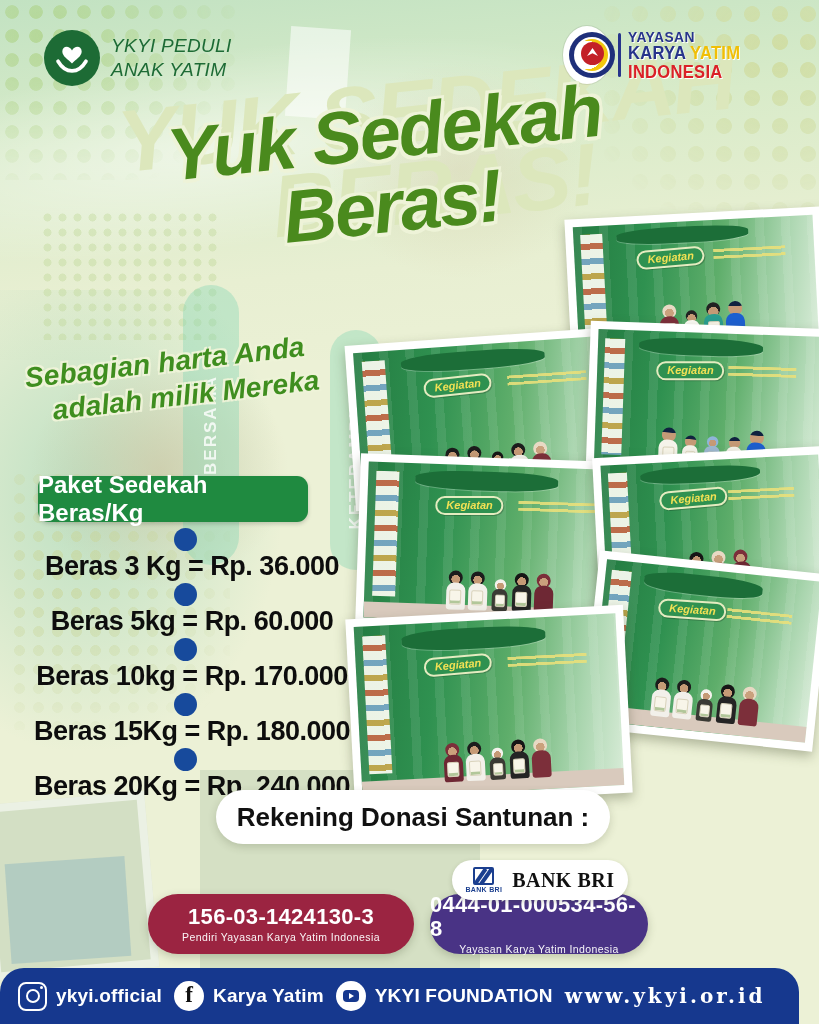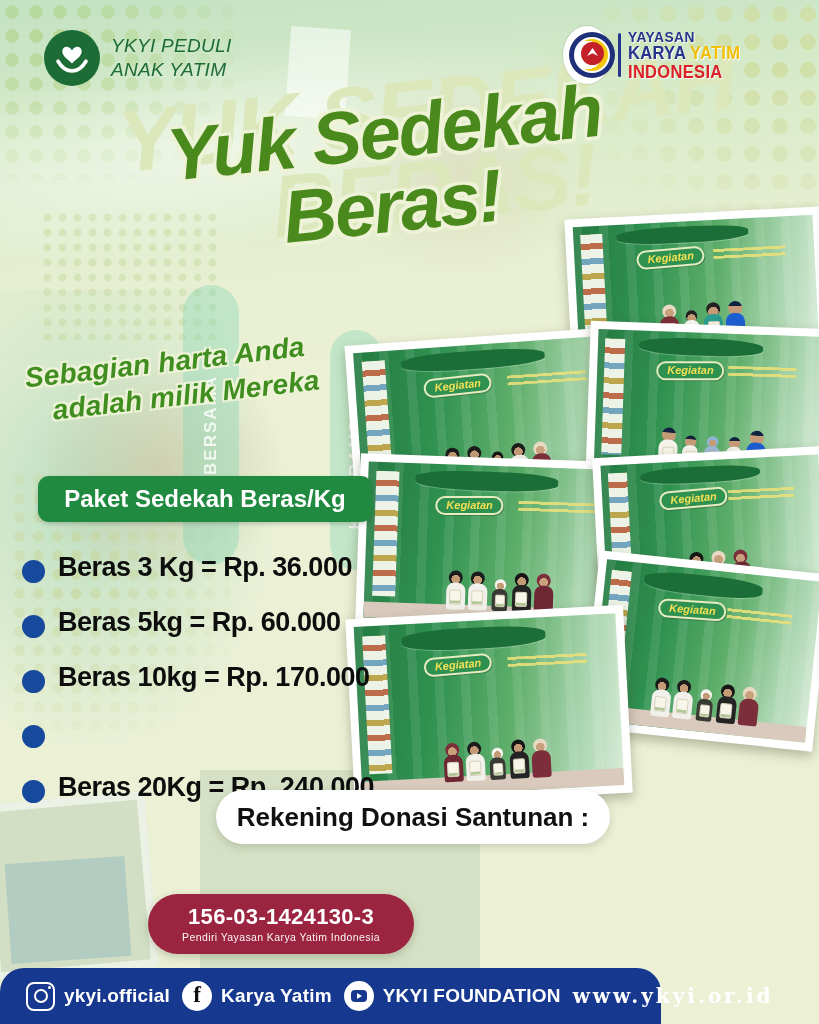--- a/index.html
+++ b/index.html
@@ -71,25 +71,25 @@
     color:#4a8a1d;font-weight:900;font-style:italic;letter-spacing:-2px;z-index:4;
     text-shadow:-3px -3px 0 #eef3d8,3px -3px 0 #eef3d8,-3px 3px 0 #eef3d8,3px 3px 0 #eef3d8,0 4px 0 #eef3d8;}
   .title .t1{font-size:74px;line-height:1;}
   .title .t2{font-size:74px;line-height:.95;margin-top:2px;}
   .subtitle{position:absolute;left:26px;top:344px;transform:rotate(-6.5deg);z-index:4;
     color:#3f8e1f;font-weight:800;font-style:italic;font-size:28px;line-height:1.25;letter-spacing:.2px;
     text-shadow:-2px -2px 0 #eef3d8,2px -2px 0 #eef3d8,-2px 2px 0 #eef3d8,2px 2px 0 #eef3d8;}
   .subtitle .s2{margin-left:24px;}
 
   
-  .panel-header{position:absolute;left:38px;top:476px;width:334px;height:46px;background:#1f8a40;border-radius:11px;
+  .panel-header{position:absolute;left:38px;top:476px;width:270px;height:46px;background:#1f8a40;border-radius:11px;
     display:flex;align-items:center;justify-content:center;color:#fff;font-weight:800;font-size:24px;z-index:6;
     box-shadow:0 2px 4px rgba(0,0,0,.18);}
   .pkg-list{position:absolute;left:22px;top:528px;width:340px;z-index:6;list-style:none;margin:0;padding:0;}
-  .pkg-list li{display:flex;align-items:flex-end;height:55px;}
+  .pkg-list li{display:flex;align-items:center;height:55px;flex-direction:column;}
   .pkg-list .blt{width:23px;height:23px;border-radius:50%;background:#174a9c;margin-right:13px;flex:0 0 auto;}
   .pkg-list .lbl{font-weight:800;font-size:27px;color:#0d0d0d;letter-spacing:-.5px;white-space:nowrap;}
 
   
   .photo{position:absolute;background:#fff;padding:8px;box-shadow:0 5px 12px rgba(60,70,40,.35);z-index:5;}
   .scene{position:relative;width:100%;height:100%;overflow:hidden;
     background:linear-gradient(100deg,#237b41 0%,#2f9150 30%,#5fae6b 58%,#a9d5ae 82%,#d9ecd8 100%);}
   .scene::before{content:"";position:absolute;inset:0;
     background:repeating-linear-gradient(90deg,rgba(255,255,255,.09) 0 9px,transparent 9px 26px);}
   .scene .topband{position:absolute;left:18%;top:4%;width:55%;height:12%;border-radius:40%;
@@ -150,22 +150,22 @@
   .mandiri-wave{width:34px;height:8px;margin-left:14px;}
   .mandiri-word{font-weight:800;font-size:16px;color:#1b3f8f;letter-spacing:-.5px;margin-top:-1px;}
   .bank-name{font-family:"Liberation Serif",serif;font-weight:700;font-size:20px;color:#111;letter-spacing:.5px;}
   .bri-logo{display:flex;flex-direction:column;align-items:center;line-height:1;}
   .bri-sym{width:17px;height:14px;border:2.5px solid #1b3f8f;border-radius:2px;position:relative;overflow:hidden;}
   .bri-sym::before,.bri-sym::after{content:"";position:absolute;top:-2px;width:4px;height:20px;background:#1b3f8f;transform:rotate(35deg);}
   .bri-sym::before{left:3px;} .bri-sym::after{left:9px;}
   .bri-word{font-weight:800;font-size:7px;color:#1b3f8f;letter-spacing:.3px;margin-top:1px;}
 
   
-  .footer{position:absolute;left:0;top:968px;width:661px;height:56px;background:#16388e;border-radius:24px 24px 0 0;z-index:8;
-    display:flex;align-items:center;padding:0 26px;box-sizing:border-box;gap:12px;}
+  .footer{position:absolute;left:0;top:968px;width:799px;height:56px;background:#16388e;border-radius:24px 24px 0 0;z-index:8;
+    display:flex;align-items:center;padding:0 18px;box-sizing:border-box;gap:12px;}
   .social{display:flex;align-items:center;gap:9px;}
   .social .lbl{color:#fff;font-weight:700;font-size:19px;letter-spacing:.2px;white-space:nowrap;}
   .ig{width:25px;height:25px;border:2.6px solid #fff;border-radius:8px;position:relative;}
   .ig::before{content:"";position:absolute;left:50%;top:50%;transform:translate(-50%,-50%);width:10px;height:10px;border:2.6px solid #fff;border-radius:50%;}
   .ig::after{content:"";position:absolute;right:2px;top:2px;width:3px;height:3px;background:#fff;border-radius:50%;}
   .fb{width:30px;height:30px;background:#fff;border-radius:50%;position:relative;}
   .fb::after{content:"f";position:absolute;left:50%;top:50%;transform:translate(-50%,-52%);
     font-family:"Liberation Serif",serif;font-weight:700;font-size:23px;color:#111;}
   .yt{width:30px;height:30px;background:#fff;border-radius:50%;display:flex;align-items:center;justify-content:center;}
   .yt .box{width:16px;height:12px;background:#16388e;border-radius:4px;display:flex;align-items:center;justify-content:center;}
@@ -248,20 +248,21 @@
     <li>
         <span class="blt"></span>
         <span class="lbl">Beras 5kg  = Rp. 60.000</span>
       </li>
     <li>
         <span class="blt"></span>
         <span class="lbl">Beras 10kg = Rp. 170.000</span>
       </li>
     <li>
         <span class="blt"></span>
+        <span class="lbl">Beras 15Kg = Rp. 180.000</span>
       </li>
     <li>
         <span class="blt"></span>
         <span class="lbl">Beras 20Kg = Rp. 240.000</span>
       </li>
   </ul>
 
   <div class="photo p1">
     <div class="scene">
       <div class="topband"></div>
@@ -470,20 +471,33 @@
 
   <div class="rek-box">Rekening Donasi Santunan :</div>
 
   <div class="bank-card card-mandiri">
     <div class="body">
       <div class="num">156-03-1424130-3</div>
       <div class="holder">Pendiri Yayasan Karya Yatim Indonesia</div>
     </div>
   </div>
 
+  <div class="bank-card card-bri">
+    <div class="pill">
+      <div class="bri-logo">
+        <div class="bri-sym"></div>
+        <div class="bri-word">BANK BRI</div>
+      </div>
+      <div class="bank-name">BANK BRI</div>
+    </div>
+    <div class="body">
+      <div class="num">0444-01-000534-56-8</div>
+      <div class="holder">Yayasan Karya Yatim Indonesia</div>
+    </div>
+  </div>
 
   <div class="footer">
     <div class="social">
       <div class="ig"></div>
       <div class="lbl">ykyi.official</div>
     </div>
     <div class="social">
       <div class="fb"></div>
       <div class="lbl">Karya Yatim</div>
     </div>

